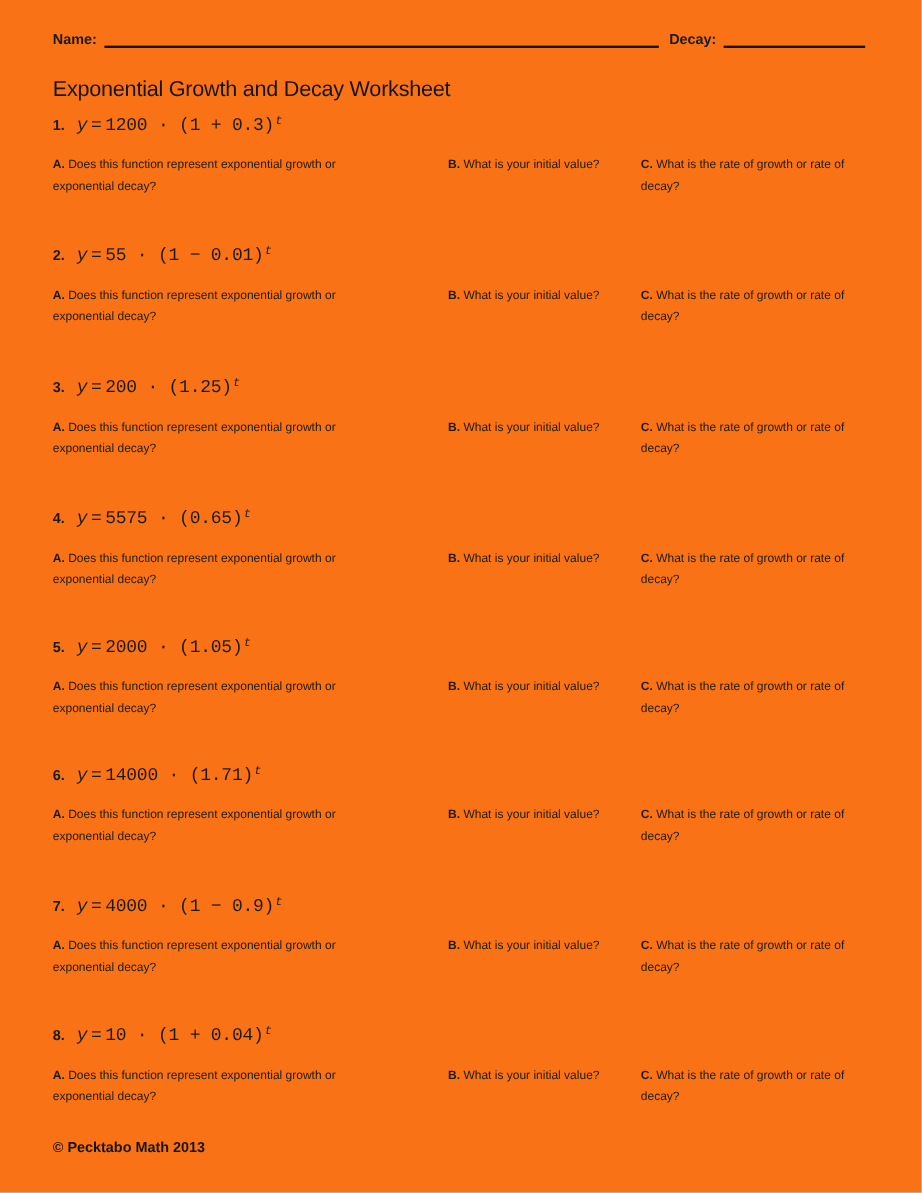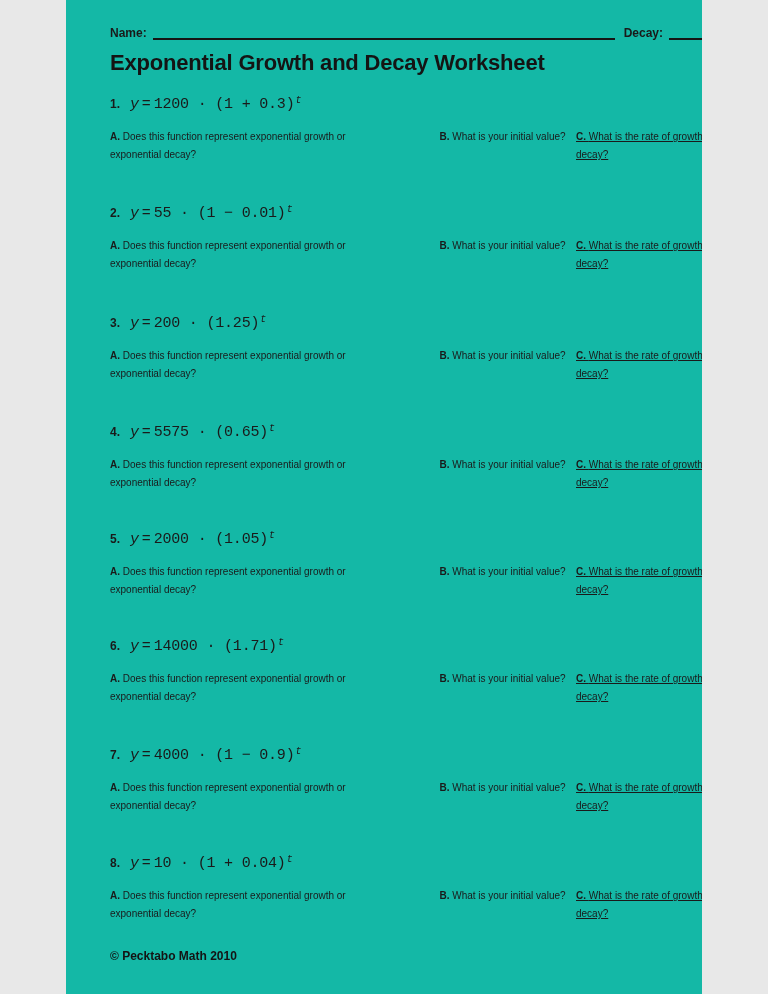--- a/index.html
+++ b/index.html
@@ -1,57 +1,57 @@
 <!DOCTYPE html>
 <html><head>
 <meta charset="utf-8">
 <style>
   * { margin:0; padding:0; box-sizing:border-box; }
   html,body { background:#e8e8e8; }
   body { font-family:"Liberation Sans", sans-serif; }
   .page {
-    position:relative; width:636px; height:994px; margin:0 auto;
-    background:#14b8a6; color:#1a1a1a; overflow:hidden;
+    position:relative; width:768px; height:994px; margin:0 auto;
+    background:#f97316; color:#1a1a1a; overflow:hidden;
   }
   .content { position:absolute; left:44px; top:0; width:677px; height:994px; }
 
   
   .header-row {
     position:absolute; left:0; top:26px; width:677px;
     display:flex; align-items:flex-end;
     font-weight:bold; font-size:12px; line-height:14px;
   }
   .blank-line { border-bottom:2px solid #151515; height:13px; }
   .name-line { flex:1; margin-left:6px; margin-right:9px; }
   .date-line { width:118px; margin-left:6px; }
 
   
   .title {
-    position:absolute; left:0; top:50px;
-    font-size:22px; font-weight:bold; letter-spacing:-0.2px;
+    position:absolute; left:0; top:64px;
+    font-size:18px; font-weight:normal; letter-spacing:-0.2px;
     color:#141414;
   }
 
   
   .problem { position:absolute; left:0; width:677px; }
   .equation-line { display:flex; align-items:baseline; line-height:20px; }
   .p-num { font-weight:bold; font-size:12px; margin-right:10px; }
   .equation {
     font-family:Liberation Mono, monospace; font-size:15px;
     letter-spacing:-0.2px; white-space:nowrap;
   }
   .eq-var { font-style:italic; }
   .eq-rel { padding:0 3px; }
   .eq-sup { font-size:10px; font-style:italic; position:relative; top:-5px; margin-left:1px; }
 
   .questions { position:relative; margin-top:12px; height:36px; font-size:10px; line-height:18px; }
   .qcol { position:absolute; top:0; }
   .col-a { left:0;     width:254px; }
   .col-b { left:290px; width:205px;text-align:center; }
-  .col-c { left:466px; width:188px;text-decoration:underline; }
+  .col-c { left:490px; width:188px; }
   .qlabel { font-weight:bold; }
 
   
   .footer {
     position:absolute; left:0; top:949px;
     font-weight:bold; font-size:12px; color:#141414;
   }
 </style>
 </head>
 <body>
@@ -152,15 +152,15 @@
       <span class="equation"><span class="eq-var">y</span><span class="eq-rel">=</span><span class="eq-body">10 · (1 + 0.04)</span><span class="eq-sup">t</span></span>
     </div>
     <div class="questions">
       <div class="qcol col-a"><span class="qlabel">A.</span> <span>Does this function represent exponential growth or exponential decay?</span></div>
       <div class="qcol col-b"><span class="qlabel">B.</span> <span>What is your initial value?</span></div>
       <div class="qcol col-c"><span class="qlabel">C.</span> <span>What is the rate of growth or rate of decay?</span></div>
     </div>
   </section>
       </div>
 
-    <div class="footer">© Pecktabo Math 2010</div>
+    <div class="footer">© Pecktabo Math 2013</div>
   </div>
 </div>
 
 </body></html>

